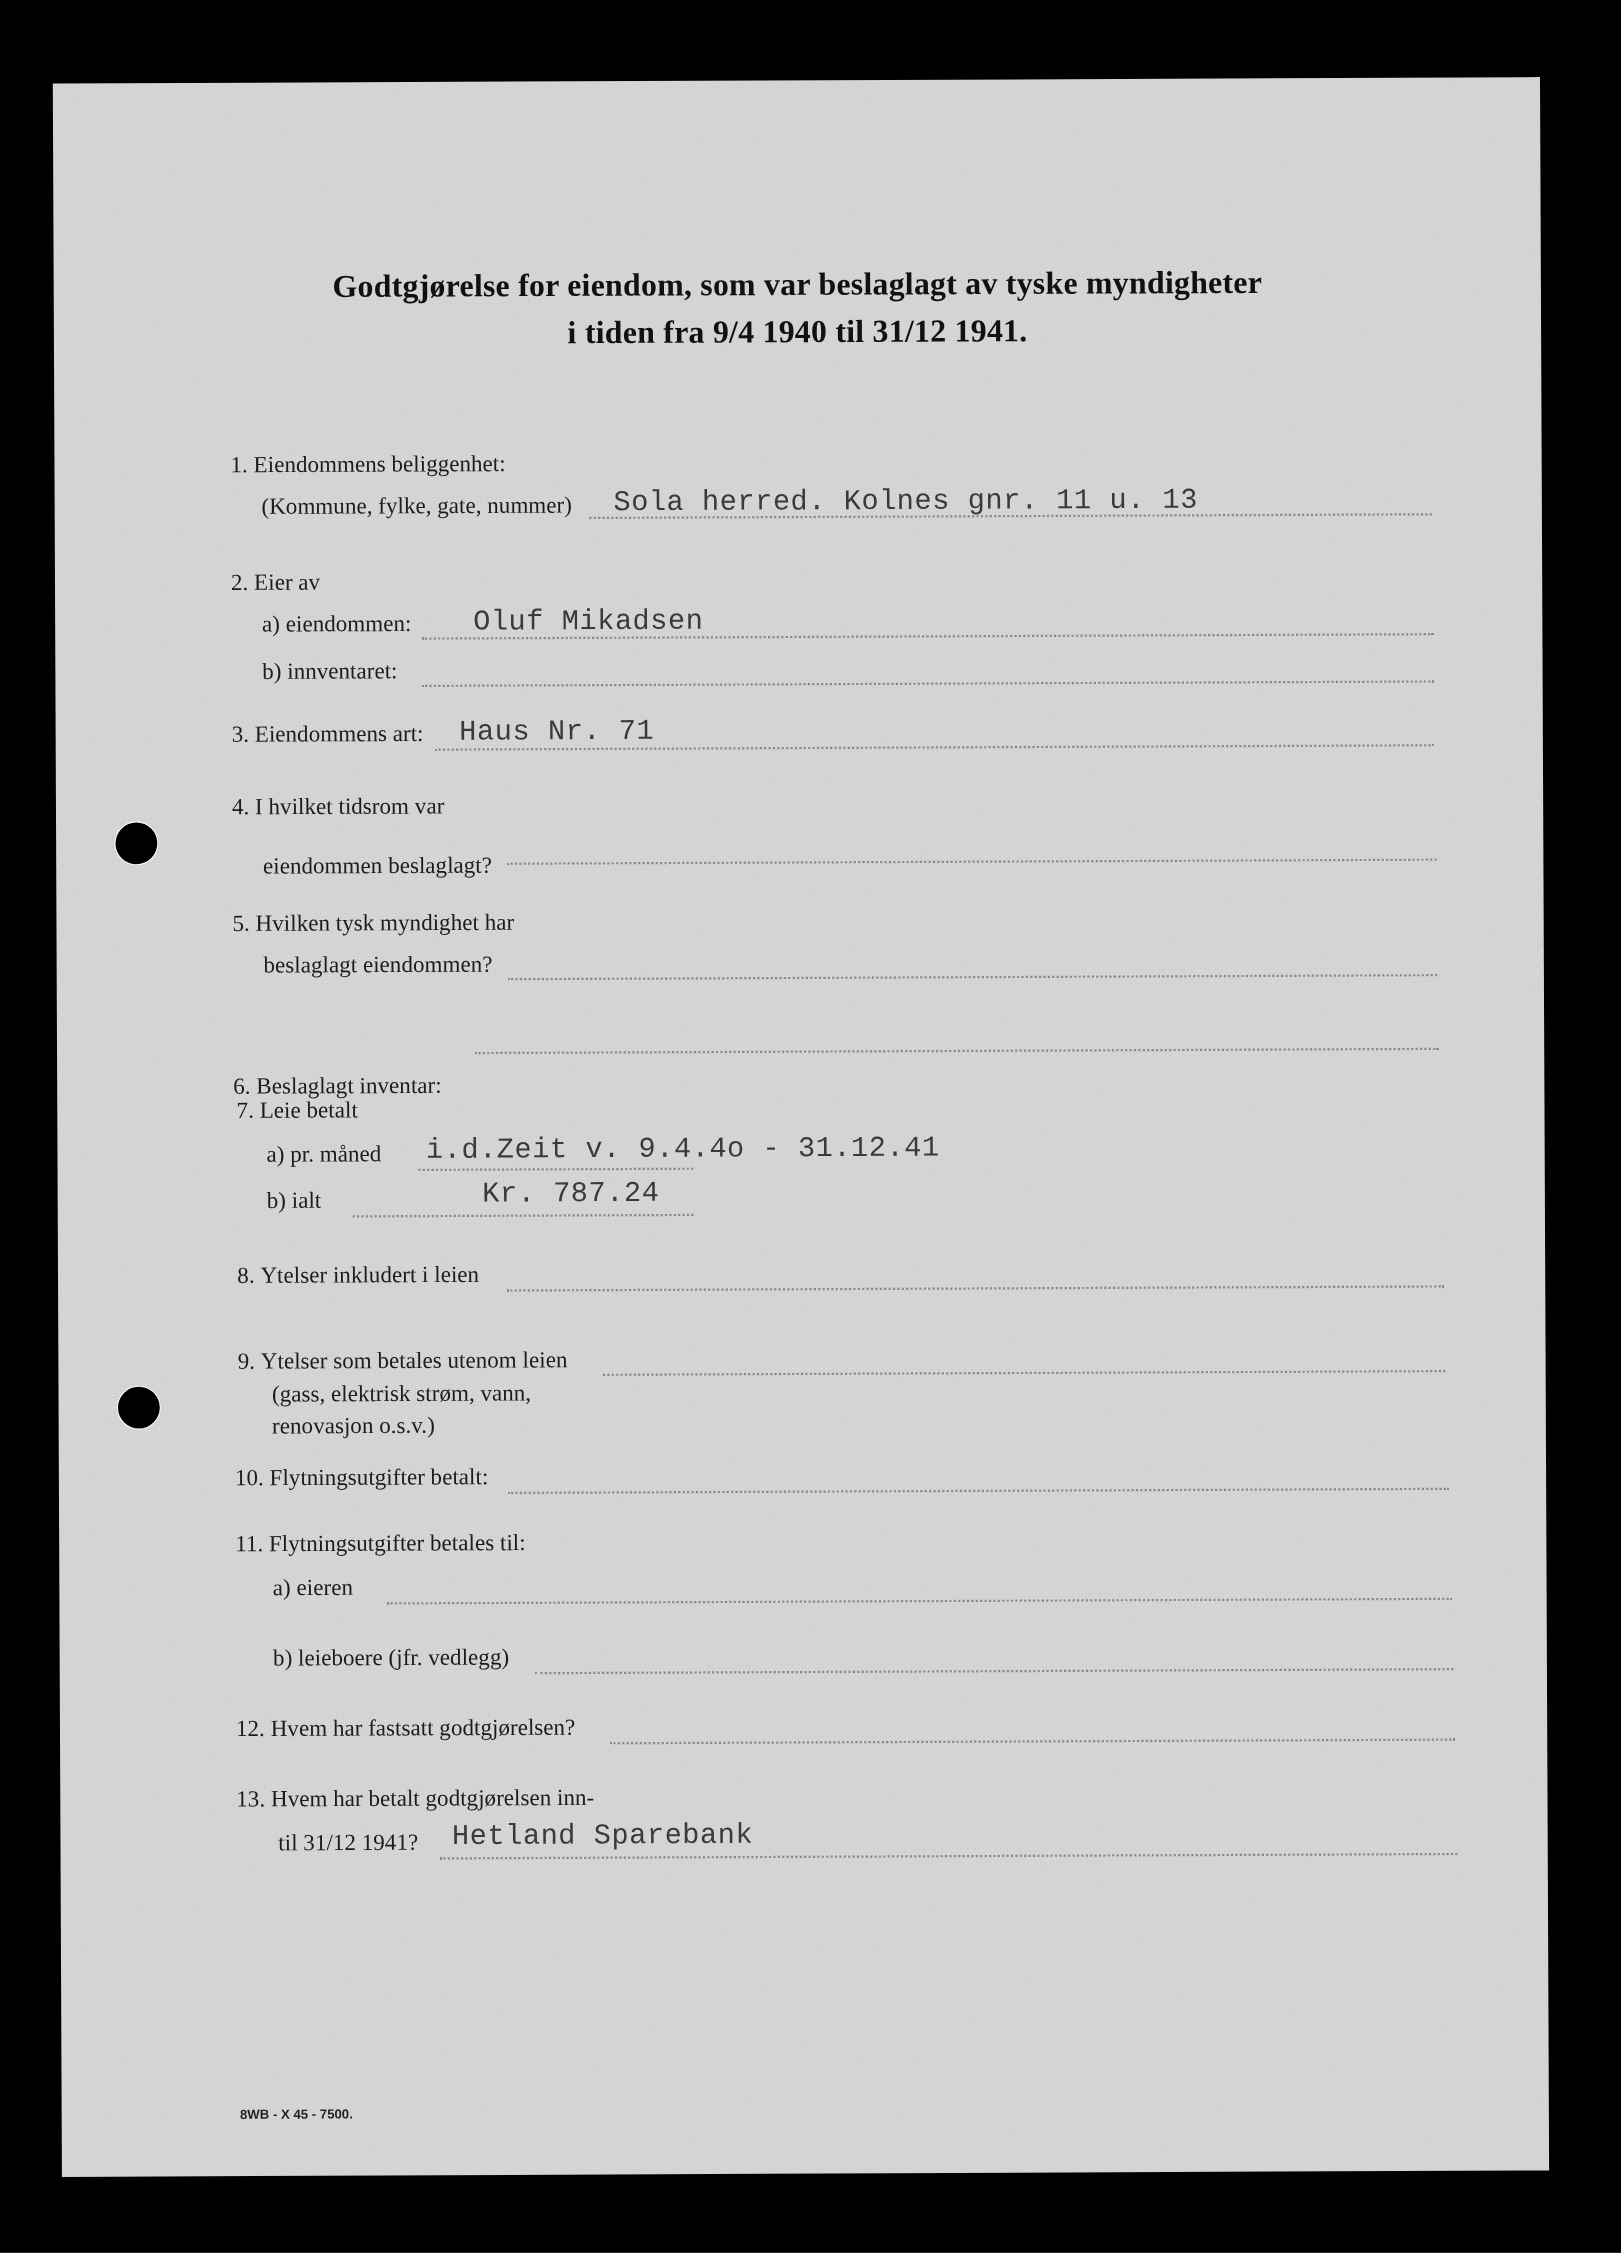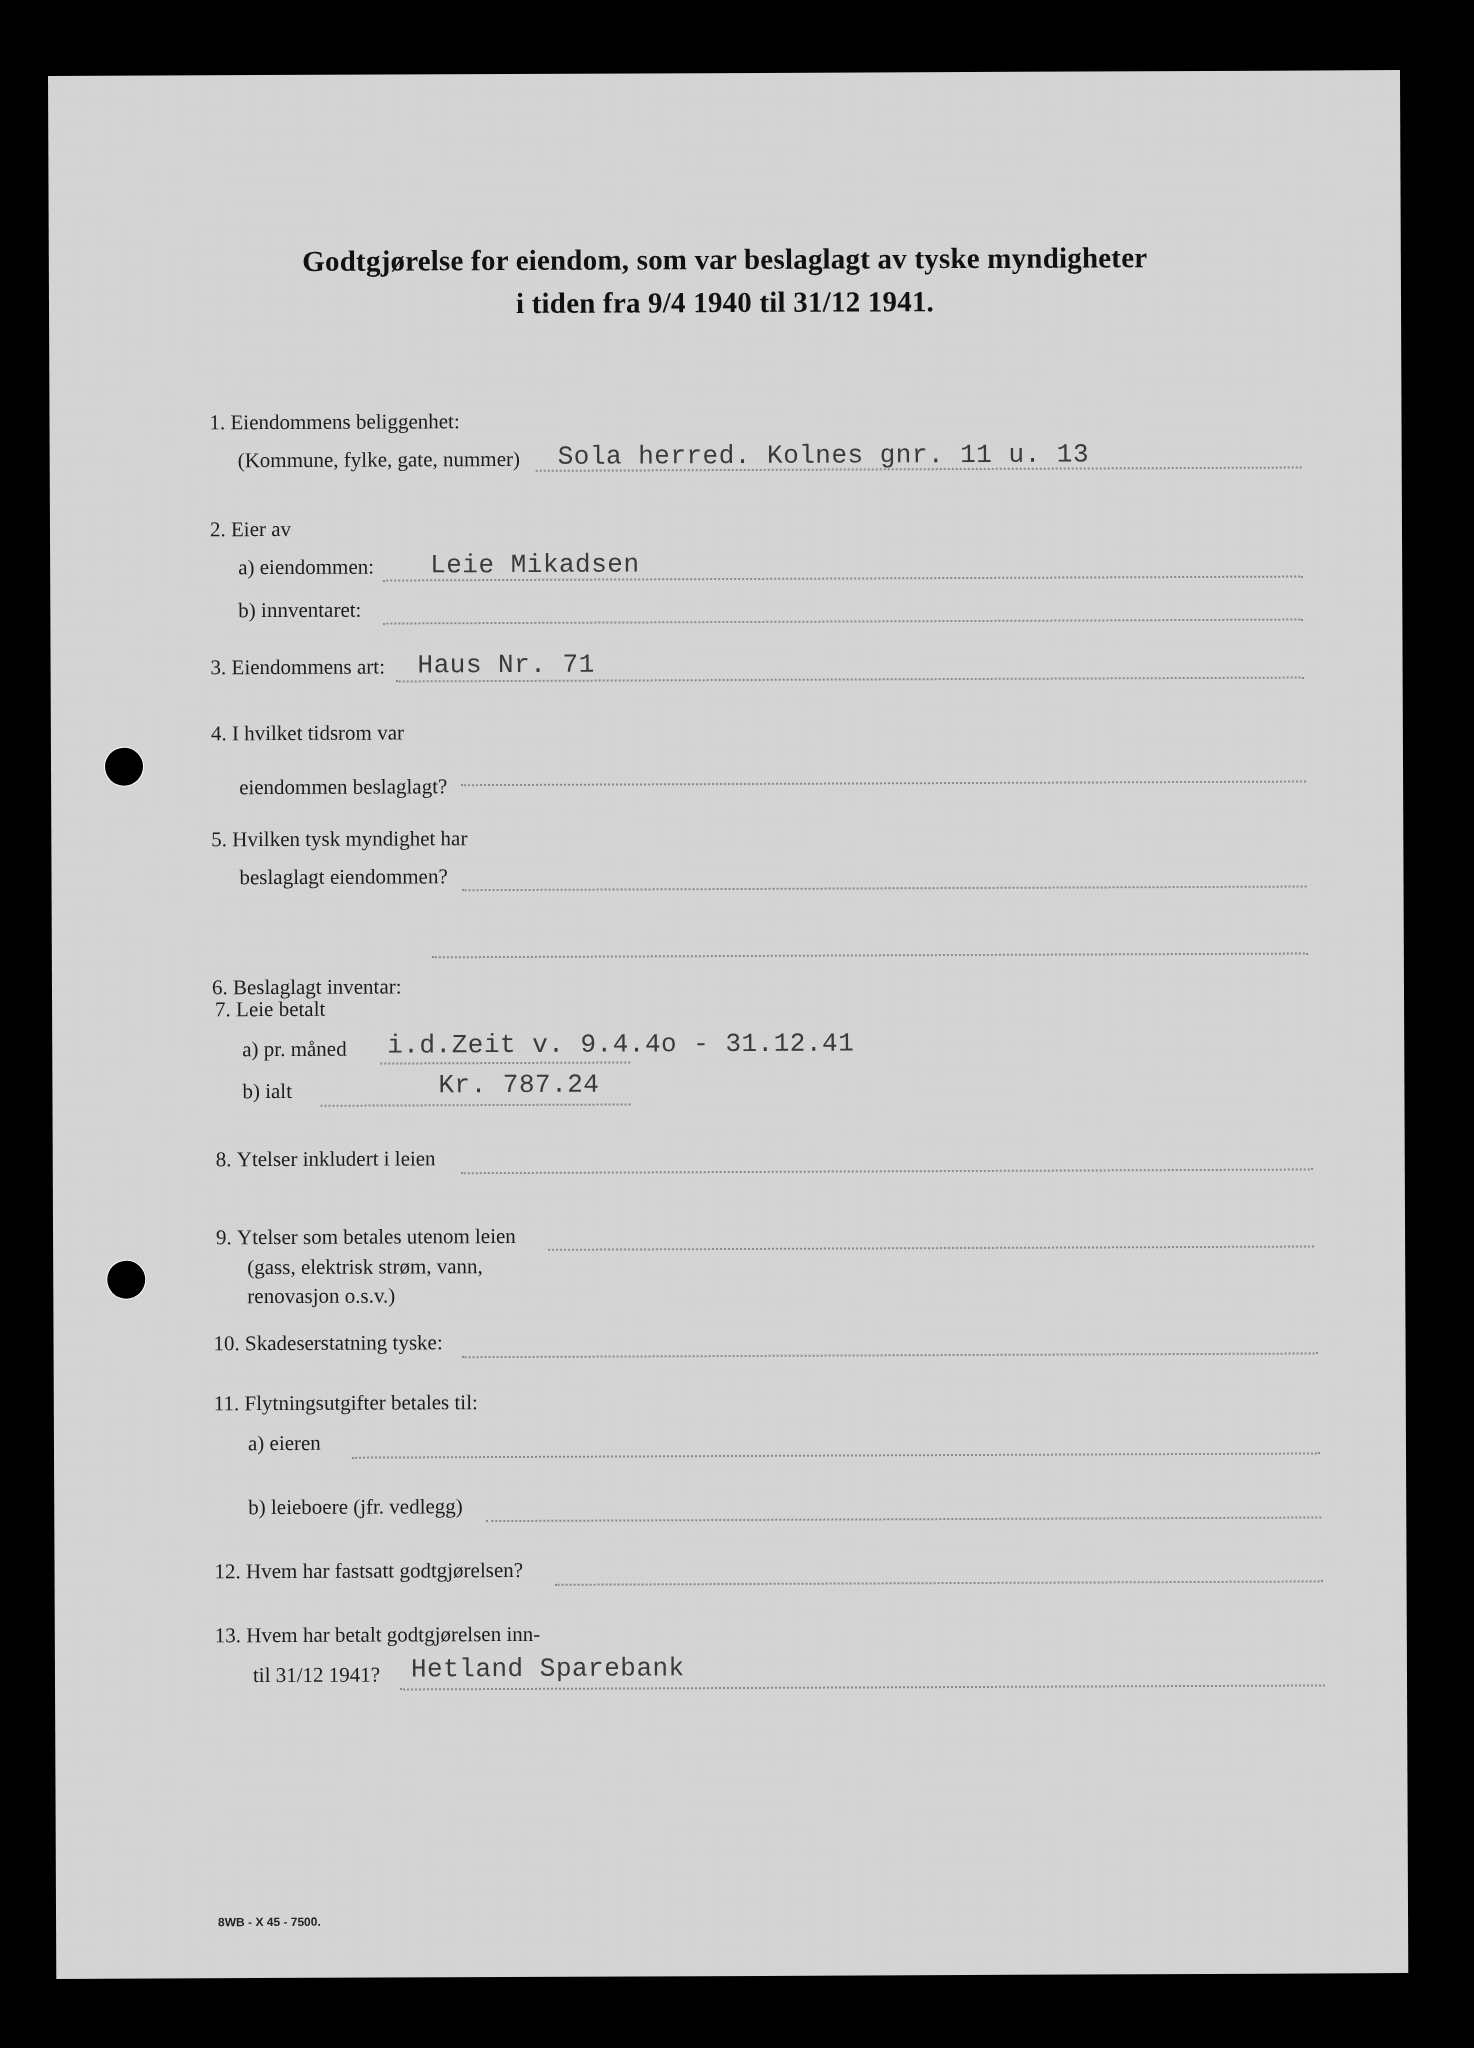--- a/index.html
+++ b/index.html
@@ -60,21 +60,21 @@
   </div>
   <div class="lbl" style="left:188px; top:373px;">(Kommune, fylke, gate, nummer)</div>
   <div class="line" style="left:486px; width:766px; top:396px;"></div>
   <div class="typed" style="left:508px; top:368px;">Sola herred. Kolnes gnr. 11 u. 13</div>
 
   <div class="lbl" style="left:160px; top:442px;">
     <span class="num">2.</span>&nbsp;<span>Eier av</span>
   </div>
   <div class="lbl" style="left:188px; top:480px;">a) eiendommen:</div>
   <div class="line" style="left:333px; width:920px; top:505px;"></div>
-  <div class="typed" style="left:380px; top:476px;">Leie Mikadsen</div>
+  <div class="typed" style="left:380px; top:476px;">Oluf Mikadsen</div>
   <div class="lbl" style="left:188px; top:523px;">b) innventaret:</div>
   <div class="line" style="left:333px; width:920px; top:548px;"></div>
 
   <div class="lbl" style="left:160px; top:580px;">
     <span class="num">3.</span>&nbsp;<span>Eiendommens art:</span>
   </div>
   <div class="line" style="left:345px; width:908px; top:606px;"></div>
   <div class="typed" style="left:367px; top:576px;">Haus Nr. 71</div>
 
   <div class="lbl" style="left:160px; top:646px;">
@@ -110,21 +110,21 @@
   <div class="line" style="left:408px; width:852px; top:1098px;"></div>
 
   <div class="lbl" style="left:163px; top:1150px;">
     <span class="num">9.</span>&nbsp;<span>Ytelser som betales utenom leien</span>
   </div>
   <div class="lbl" style="left:194px; top:1180px;">(gass, elektrisk strøm, vann,</div>
   <div class="lbl" style="left:194px; top:1209px;">renovasjon o.s.v.)</div>
   <div class="line" style="left:495px; width:766px; top:1175px;"></div>
 
   <div class="lbl" style="left:160px; top:1256px;">
-    <span class="num">10.</span>&nbsp;<span>Skadeserstatning tyske:</span>
+    <span class="num">10.</span>&nbsp;<span>Flytningsutgifter betalt:</span>
   </div>
   <div class="line" style="left:408px; width:856px; top:1282px;"></div>
 
   <div class="lbl" style="left:160px; top:1316px;">
     <span class="num">11.</span>&nbsp;<span>Flytningsutgifter betales til:</span>
   </div>
   <div class="lbl" style="left:194px; top:1356px;">a) eieren</div>
   <div class="line" style="left:298px; width:968px; top:1382px;"></div>
   <div class="lbl" style="left:194px; top:1420px;">b) leieboere (jfr. vedlegg)</div>
   <div class="line" style="left:432px; width:835px; top:1446px;"></div>

